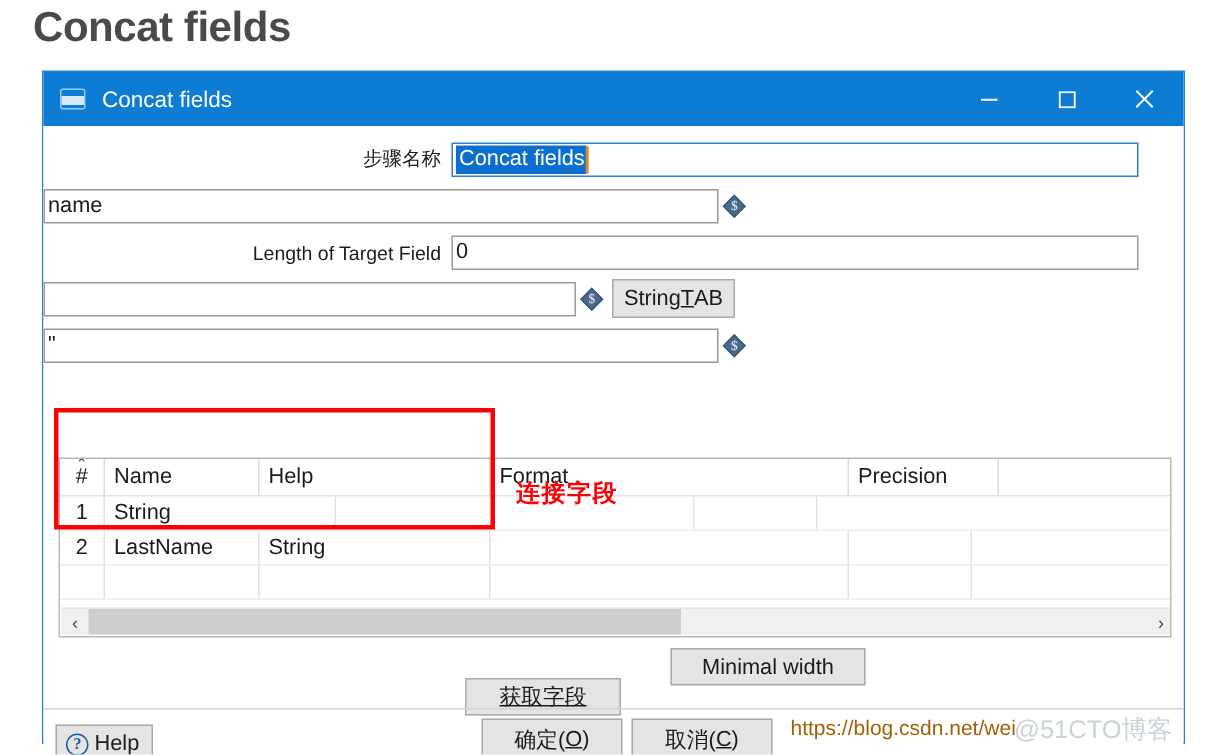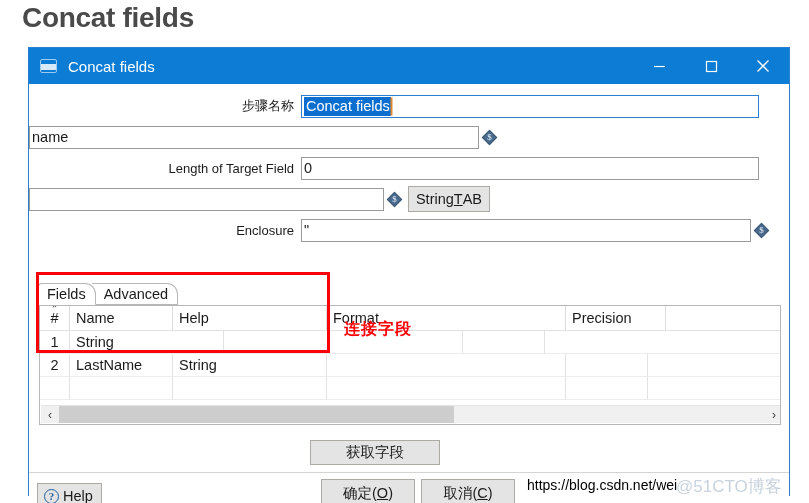--- a/index.html
+++ b/index.html
@@ -316,23 +316,24 @@
     top: 0;
     width: 56%;
     height: 17px;
     background: #cdcdcd;
   }
 
   
   #getfields-btn {
     position: absolute;
     left: 281px;
-    top: 356px;
-    width: 130px;
+    top: 368px;
+    width: 104px;
     height: 25px;
+    text-decoration: underline;
   }
   #minwidth-btn {
     position: absolute;
     left: 418px;
     top: 348px;
     width: 130px;
     height: 25px;
   }
 
   
@@ -401,21 +402,21 @@
     font-weight: bold;
     color: #fa0205;
     letter-spacing: 1px;
     white-space: nowrap;
     z-index: 20;
   }
 
   
   .watermark {
     position: absolute;
-    color: #000000;
+    color: #a16207;
     white-space: nowrap;
     z-index: 25;
     pointer-events: none;
   }
   #wm-csdn {
     left: 527px;
     top: 477px;
     font-size: 14px;
   }
   #wm-51cto {
@@ -491,39 +492,30 @@
         <div class="d-glyph">$</div>
       </div>
       <div class="plain-btn" style="margin-left:6px;width:82px;height:26px;">
         <span>String </span>
           <span class="mnem">T</span>
           <span>AB</span>
       </div>
     </div>
 
     <div class="form-row" style="top:134px;">
-      <div class="form-label">Enclosure</div>
       <div class="form-input" style="width:450px;">
         <span>"</span>
       </div>
       <div class="var-diamond">
         <div class="d-shape"></div>
         <div class="d-glyph">$</div>
       </div>
     </div>
 
     <div id="tabfolder">
-      <div id="tabstrip">
-        <div class="tab active">
-          <span>Fields</span>
-        </div>
-        <div class="tab inactive">
-          <span>Advanced</span>
-        </div>
-      </div>
 
       <div id="tabcontent">
         <div id="table">
 
           <div class="trow header">
             <div class="tcell c-num">
               <span class="sort-chevron">⌃</span>
               <span>#</span>
             </div>
             <div class="tcell c-name">Name</div>
@@ -564,20 +556,21 @@
               <div id="sb-thumb" style="left: 0%; width: 56%;"></div>
             </div>
             <div class="sb-arrow">›</div>
           </div>
 
         </div>
       </div>
     </div>
 
     <div id="getfields-btn" class="plain-btn">获取字段</div>
+    <div id="minwidth-btn" class="plain-btn">Minimal width</div>
 
     <div id="footer-sep"></div>
 
     <div id="help-btn" class="plain-btn">
       <span class="help-icon">?</span>
       <span>Help</span>
     </div>
 
     <div id="ok-btn" class="plain-btn">
       <span>确定(</span>

